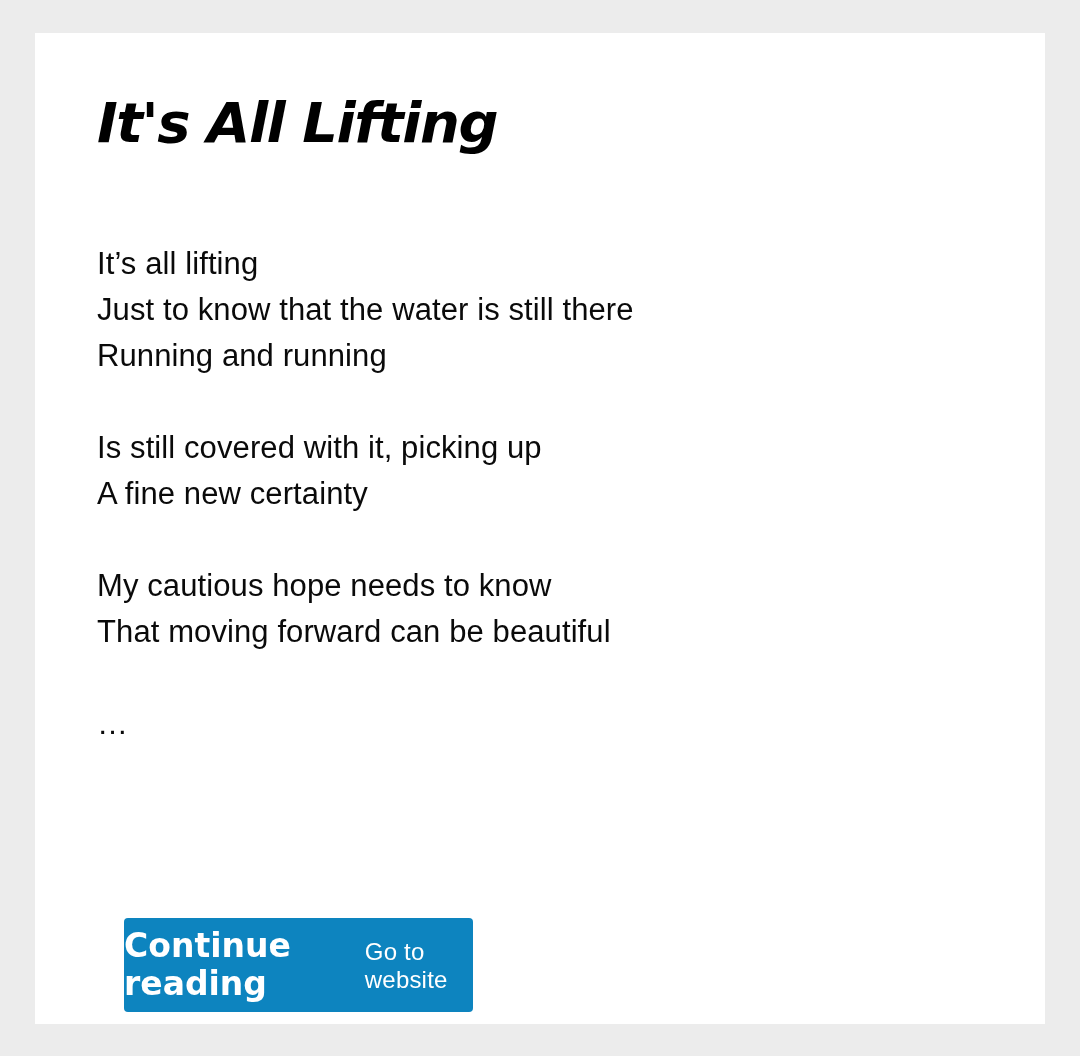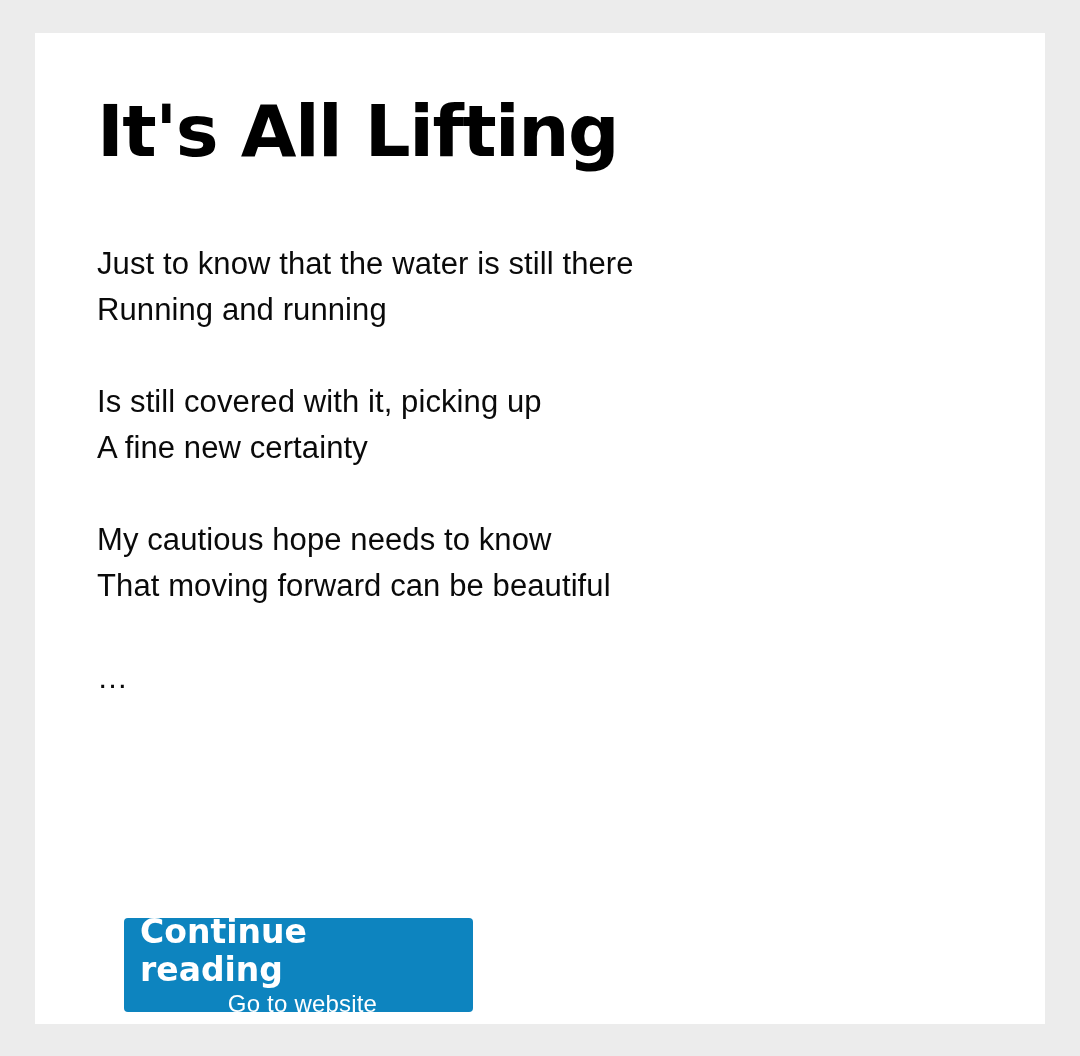--- a/index.html
+++ b/index.html
@@ -32,26 +32,27 @@
     box-sizing: border-box;
     overflow: hidden;
   }
 
   .post-title {
     position: absolute;
     left: 62px;
     top: 62px;
     margin: 0;
     font-family: "DejaVu Sans", "Liberation Sans", sans-serif;
-    font-size: 72px;
+    font-size: 56px;
     font-weight: 700;
     letter-spacing: -1.5px;
     line-height: 1.0;
     color: #000000;
     white-space: nowrap;
+    font-style: italic;
   }
 
   .post-body {
     position: absolute;
     left: 62px;
     top: 208px;
     width: 880px;
     font-family: "Liberation Sans", sans-serif;
     font-size: 31px;
     font-weight: 400;
@@ -78,23 +79,22 @@
 
   .cta-button {
     position: absolute;
     left: 89px;
     top: 885px;
     width: 349px;
     height: 94px;
     background: #0d84bf;
     border: none;
     border-radius: 4px;
-    padding: 16px;
+    padding: 0;
     display: flex;
-    flex-direction: column;
     align-items: center;
     justify-content: center;
     cursor: pointer;
     text-decoration: none;
     box-sizing: border-box;
   }
   .cta-primary {
     display: block;
     color: #ffffff;
     font-family: "DejaVu Sans", "Liberation Sans", sans-serif;
@@ -119,20 +119,21 @@
 <body>
 
 <div class="page">
 
   <div class="card">
 
     <h1 class="post-title">It's All Lifting</h1>
 
     <div class="post-body">
       <div class="stanza">
+        <span class="line">It’s all lifting</span>
         <span class="line">Just to know that the water is still there</span>
         <span class="line">Running and running</span>
       </div>
 
       <div class="stanza">
         <span class="line">Is still covered with it, picking up</span>
         <span class="line">A fine new certainty</span>
       </div>
 
       <div class="stanza">

